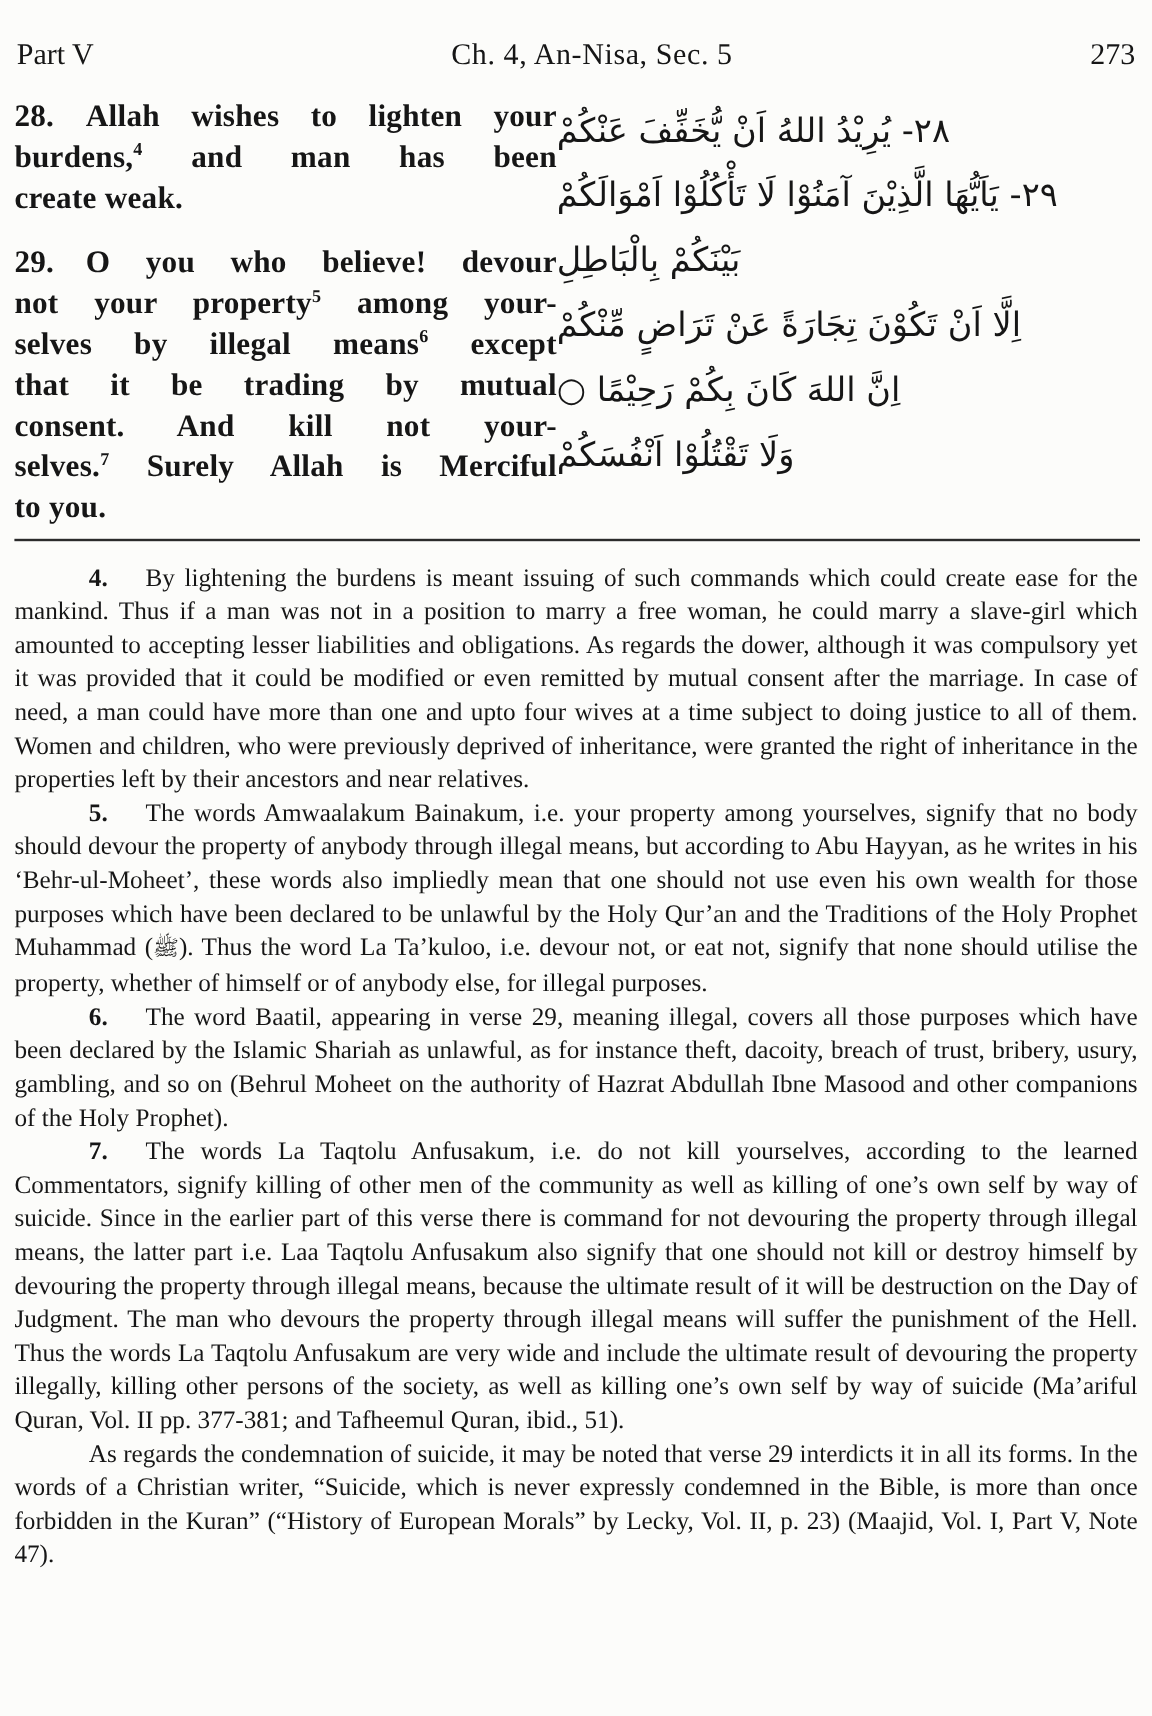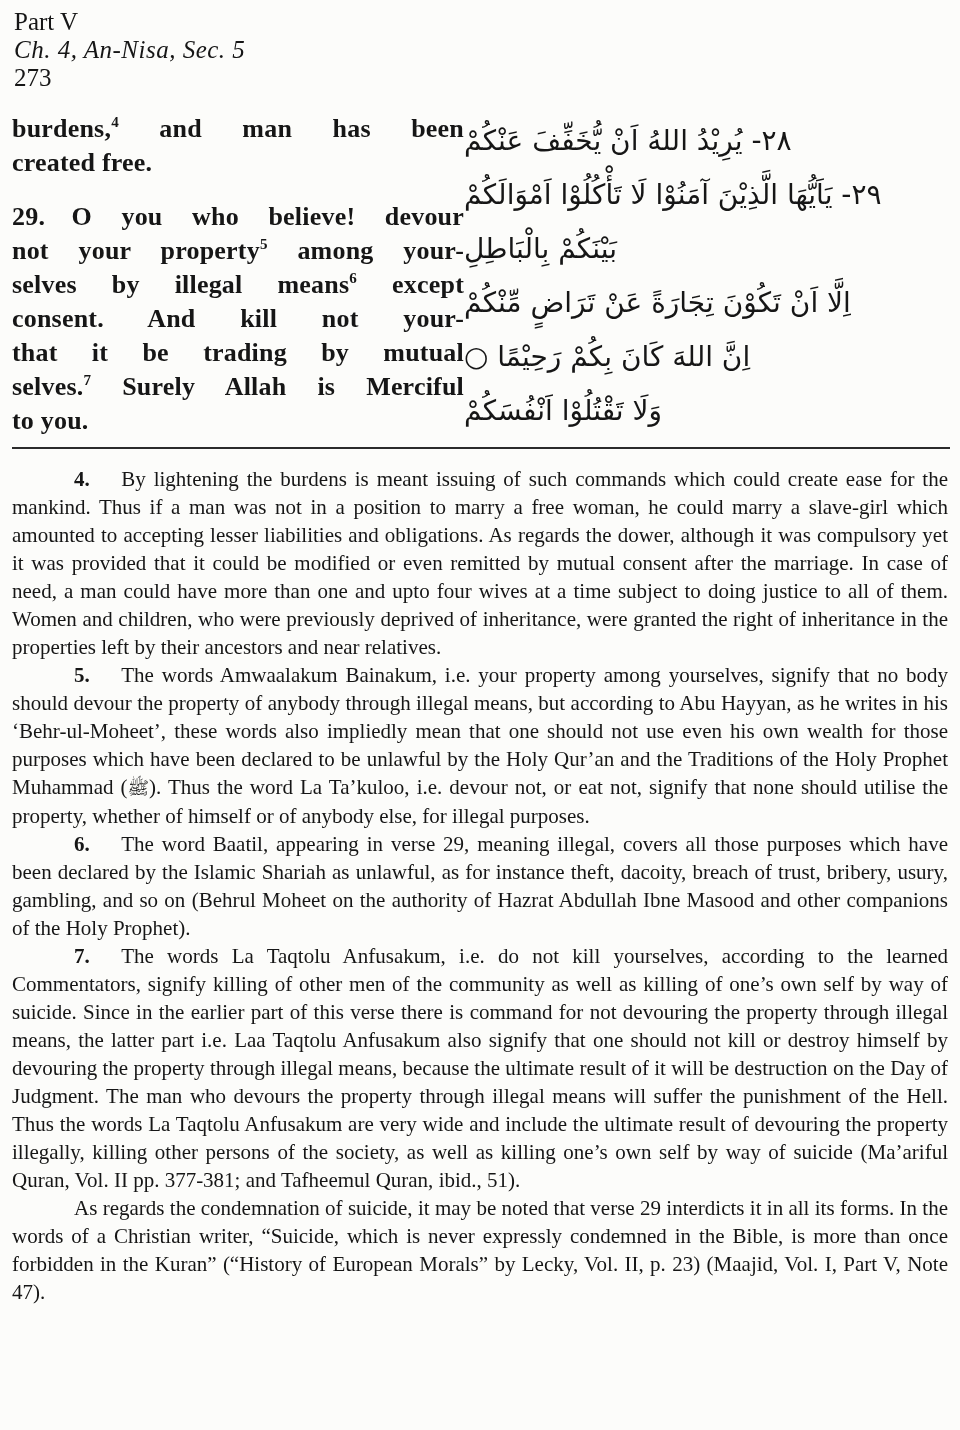--- a/index.html
+++ b/index.html
@@ -4,22 +4,22 @@
 <style>
   html,body{margin:0;padding:0;}
   body{
     width:960px;height:1430px;overflow:hidden;
     background:#fcfcfa;color:#161616;
     font-family:"Liberation Serif", serif;
   }
   .page{box-sizing:border-box;width:960px;height:1430px;padding:6px 10px 0 12px;}
   
   .hdr{display:flex;justify-content:space-between;align-items:baseline;
-       font-size:25px;padding:2px 4px 0 2px;flex-direction:column;}
-  .hdr .title{font-style:italic;letter-spacing:0.5px;}
+       font-size:25px;padding:2px 4px 0 2px;}
+  .hdr .title{letter-spacing:0.5px;margin-top:24px;}
   
   .verses{display:flex;margin-top:20px;}
   .col-en{flex:0 0 452px;width:452px;}
   .col-ar{flex:1;direction:rtl;padding-top:2px;}
   .verse.en .vline{
     font-weight:bold;font-size:26px;line-height:34px;
     text-align:justify;text-align-last:justify;
     letter-spacing:0.2px;
   }
   .verse.en .vline:last-child{text-align-last:left;}
@@ -49,29 +49,30 @@
 
   <header class="hdr">
     <span>Part V</span>
     <span class="title">Ch. 4, An-Nisa, Sec. 5</span>
     <span>273</span>
   </header>
 
   <section class="verses">
     <div class="col-en">
       <div class="verse en">
+          <div class="vline">28.  Allah wishes to lighten your</div>
           <div class="vline">burdens,<sup class="seg-sup">4</sup> and man has been</div>
-          <div class="vline">created free.</div>
+          <div class="vline">create weak.</div>
         </div>
       <div class="verse en v2">
           <div class="vline">29.  O you who believe! devour</div>
           <div class="vline">not your property<sup class="seg-sup">5</sup> among your-</div>
           <div class="vline">selves by illegal means<sup class="seg-sup">6</sup> except</div>
+          <div class="vline">that it be trading by mutual</div>
           <div class="vline">consent. And kill not your-</div>
-          <div class="vline">that it be trading by mutual</div>
           <div class="vline">selves.<sup class="seg-sup">7</sup> Surely Allah is Merciful</div>
           <div class="vline">to you.</div>
         </div>
     </div>
     <div class="col-ar">
       <div class="verse ar">
           <div class="aline">٢٨- يُرِيْدُ اللهُ اَنْ يُّخَفِّفَ عَنْكُمْ</div>
         </div>
       <div class="verse ar">
           <div class="aline">٢٩- يَاَيُّهَا الَّذِيْنَ آمَنُوْا لَا تَأْكُلُوْا اَمْوَالَكُمْ</div>

